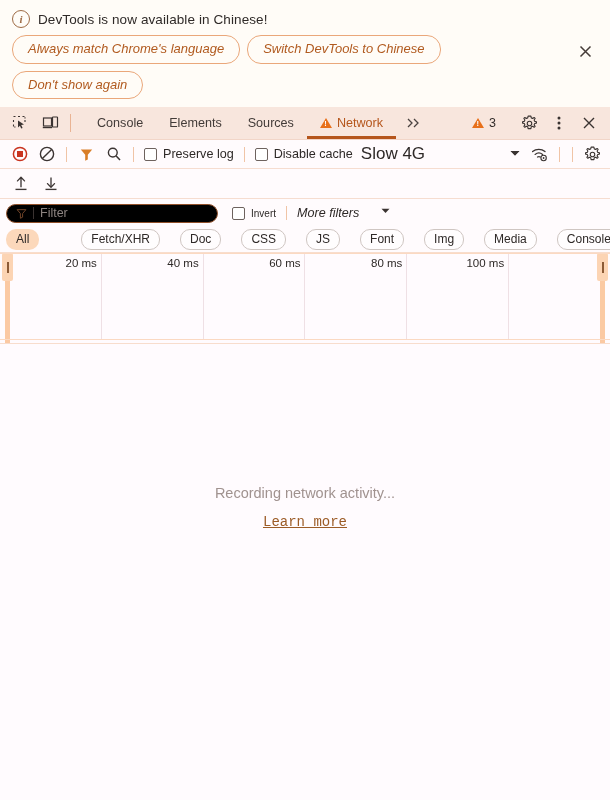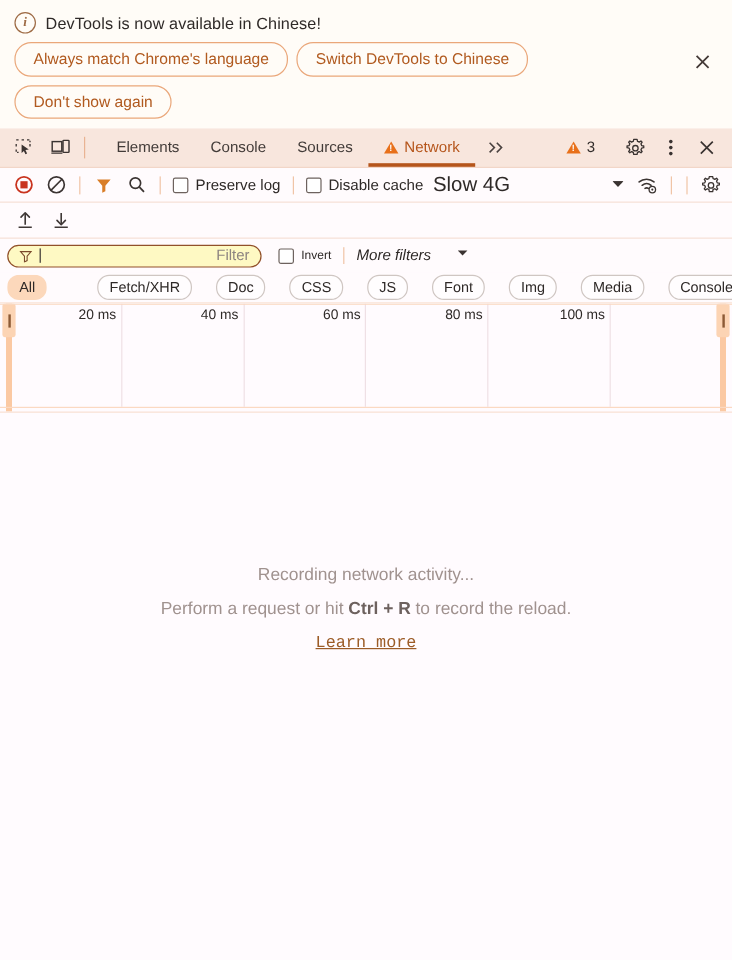--- a/index.html
+++ b/index.html
@@ -61,20 +61,21 @@
     border: 1px solid #eaa77a;
     border-radius: 14px;
     background: transparent;
     color: #b15a1f;
     font-size: 13px;
     font-family: "Liberation Sans", sans-serif;
     padding: 4px 15px 5px 15px;
     cursor: pointer;
     line-height: 1.35;
     white-space: nowrap;
+    font-style: italic;
   }
   .banner-close {
     position: absolute;
     right: 14px; top: 40px;
     width: 22px; height: 22px;
     display: flex; align-items: center; justify-content: center;
     cursor: pointer;
     color: #453b38;
   }
   .banner-close svg { display: block; }
@@ -251,25 +252,24 @@
     padding-left: 6px;
   }
   .filter-input-wrap {
     display: flex;
     align-items: center;
     gap: 6px;
     width: 212px;
     height: 19px;
     border: 1.6px solid #91502a;
     border-radius: 11px;
-    background: #fef9c3;
+    background: #000000;
     padding: 0 9px;
     box-sizing: border-box;
     cursor: text;
-    text-align: right;
   }
   .filter-funnel { flex: 0 0 auto; display:flex; }
   .filter-caret {
     width: 1px; height: 12px;
     background: #3a3331;
     flex: 0 0 auto;
   }
   .filter-placeholder {
     font-size: 12.5px;
     color: #8d8481;
@@ -461,24 +461,24 @@
       <svg width="17" height="16" viewBox="0 0 17 16">
         <rect x="1.5" y="3" width="8" height="8" stroke="#3a3331" stroke-width="1.2" fill="none"></rect>
         <rect x="10.5" y="2" width="5" height="10" rx="0.6" stroke="#3a3331" stroke-width="1.2" fill="none"></rect>
         <path d="M0.8 12.6 h9.2" stroke="#3a3331" stroke-width="1.2"></path>
       </svg>
     </div>
     <div class="tb-sep"></div>
 
     <div class="tabs">
       <div class="tab">
+        <span>Console</span>
+      </div>
+      <div class="tab">
         <span>Elements</span>
-      </div>
-      <div class="tab">
-        <span>Console</span>
       </div>
       <div class="tab">
         <span>Sources</span>
       </div>
       <div class="tab active">
         <span class="warn-tri"></span>
         <span>Network</span>
       </div>
     </div>
 
@@ -663,19 +663,16 @@
     </div>
     <div class="ov-window-left"></div>
     <div class="ov-window-right"></div>
     <div class="ov-grabber left"></div>
     <div class="ov-grabber right"></div>
     <div class="ov-botline"></div>
   </div>
 
   <div class="stage">
     <div class="msg-title">Recording network activity...</div>
-    <div class="msg-sub">
-      <span>Perform a request or hit </span><b>Ctrl + R</b><span> to record the reload.</span>
-    </div>
     <a class="learn-more">Learn more</a>
   </div>
 
 </div>
 
 </body></html>

